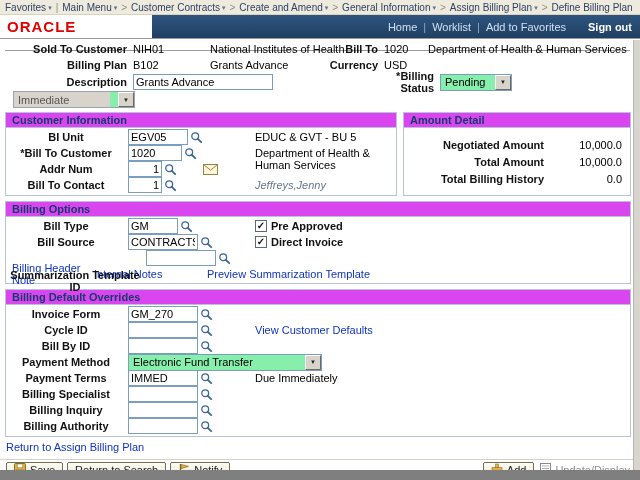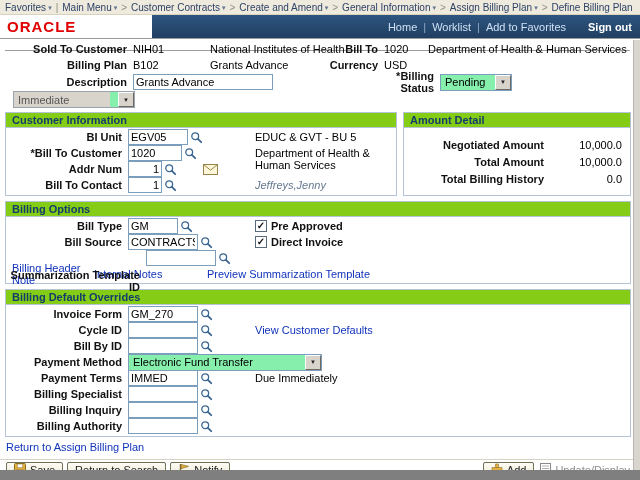--- a/index.html
+++ b/index.html
@@ -52,28 +52,28 @@
   .dd-btn { width:16px; background:#d8d4cc; border:1px solid; border-color:#fdfdfd #6e6a63 #6e6a63 #fdfdfd;
     display:flex; align-items:center; justify-content:center; }
   .dd-ar { font-size:6px; color:#222; line-height:1; }
   .dd.disabled { border-color:#9aa4b0; }
   .dd.disabled .dd-text { background:#d8d4cc; color:#555; }
   .wtx42{width:46px}.wtx92{width:96px}.wtx122{width:168px}
 
   .group-row { margin:4px 9px 0 5px; display:flex; gap:6px; align-items:stretch; }
   .fullbox { margin:5px 9px 0 5px; }
   .gbox { border:1px solid #b5c4d8; background:#fff; }
-  .gbox-h { background:#84cc16; border-bottom:1px solid #b5c4d8; color:#123c6b; font-weight:bold;
+  .gbox-h { background:#d946ef; border-bottom:1px solid #b5c4d8; color:#123c6b; font-weight:bold;
     padding:1px 6px; height:15px; font-size:11px; }
   .gbox-b { padding:1px 4px 2px 4px; position:relative; }
   .cust { width:392px; }
   .amt { flex:1; }
 
   .frow { position:relative; height:16px; display:flex; align-items:center; }
-  .flabel { width:118px; text-align:right; padding-right:6px; font-weight:bold; color:#111; }
+  .flabel { width:118px; text-align:center; padding-right:6px; font-weight:bold; color:#111; }
   .flabel.wide { width:136px;margin-top:46px; }
   .fdesc { position:absolute; left:245px; top:50%; transform:translateY(-50%); }
   .fdesc.wrap { width:150px; top:2px; transform:none; line-height:12px; }
   .muted-name { color:#64788f; font-style:italic; }
 
   .arow { display:flex; height:17px; align-items:center; padding:0 4px; }
   .arow:first-child { margin-top:7px; }
   .alabel { flex:1; text-align:right; font-weight:bold; padding-right:12px; color:#111; }
   .aval { width:66px; text-align:right; }
 

